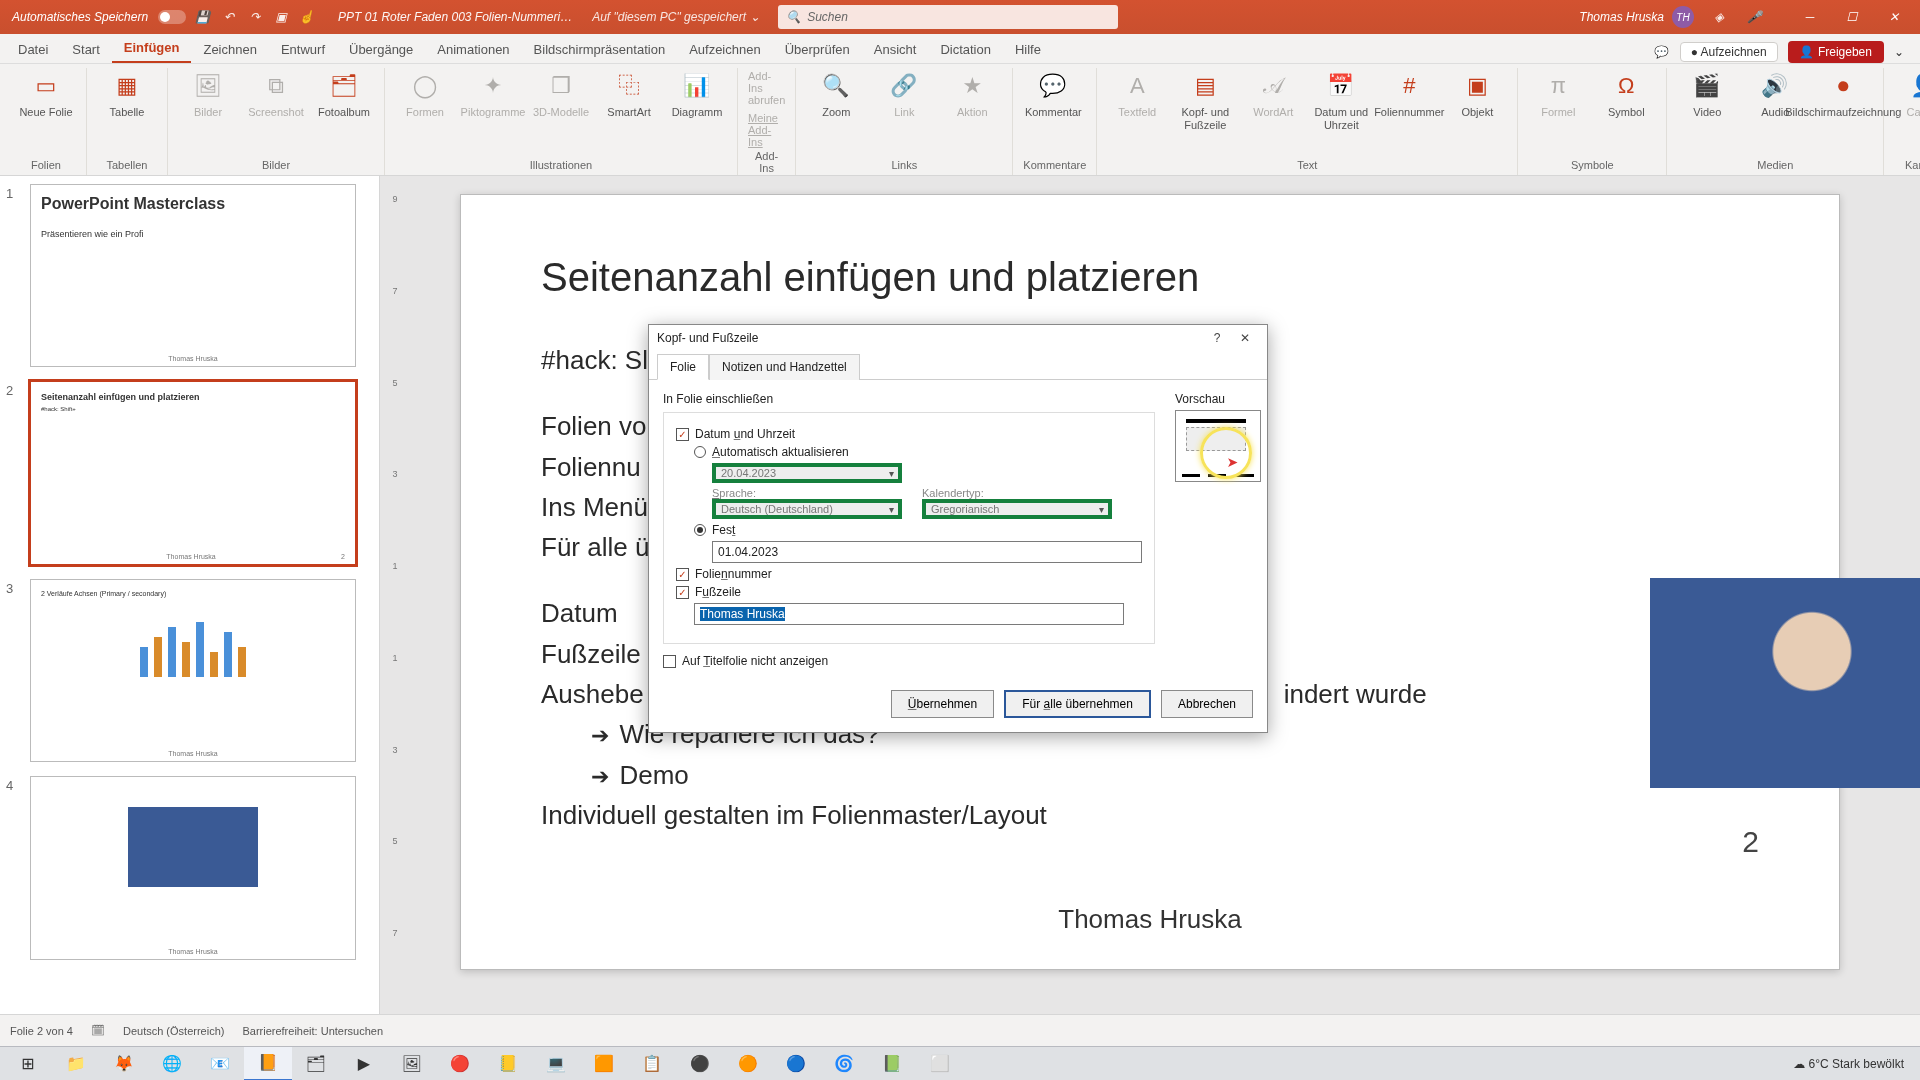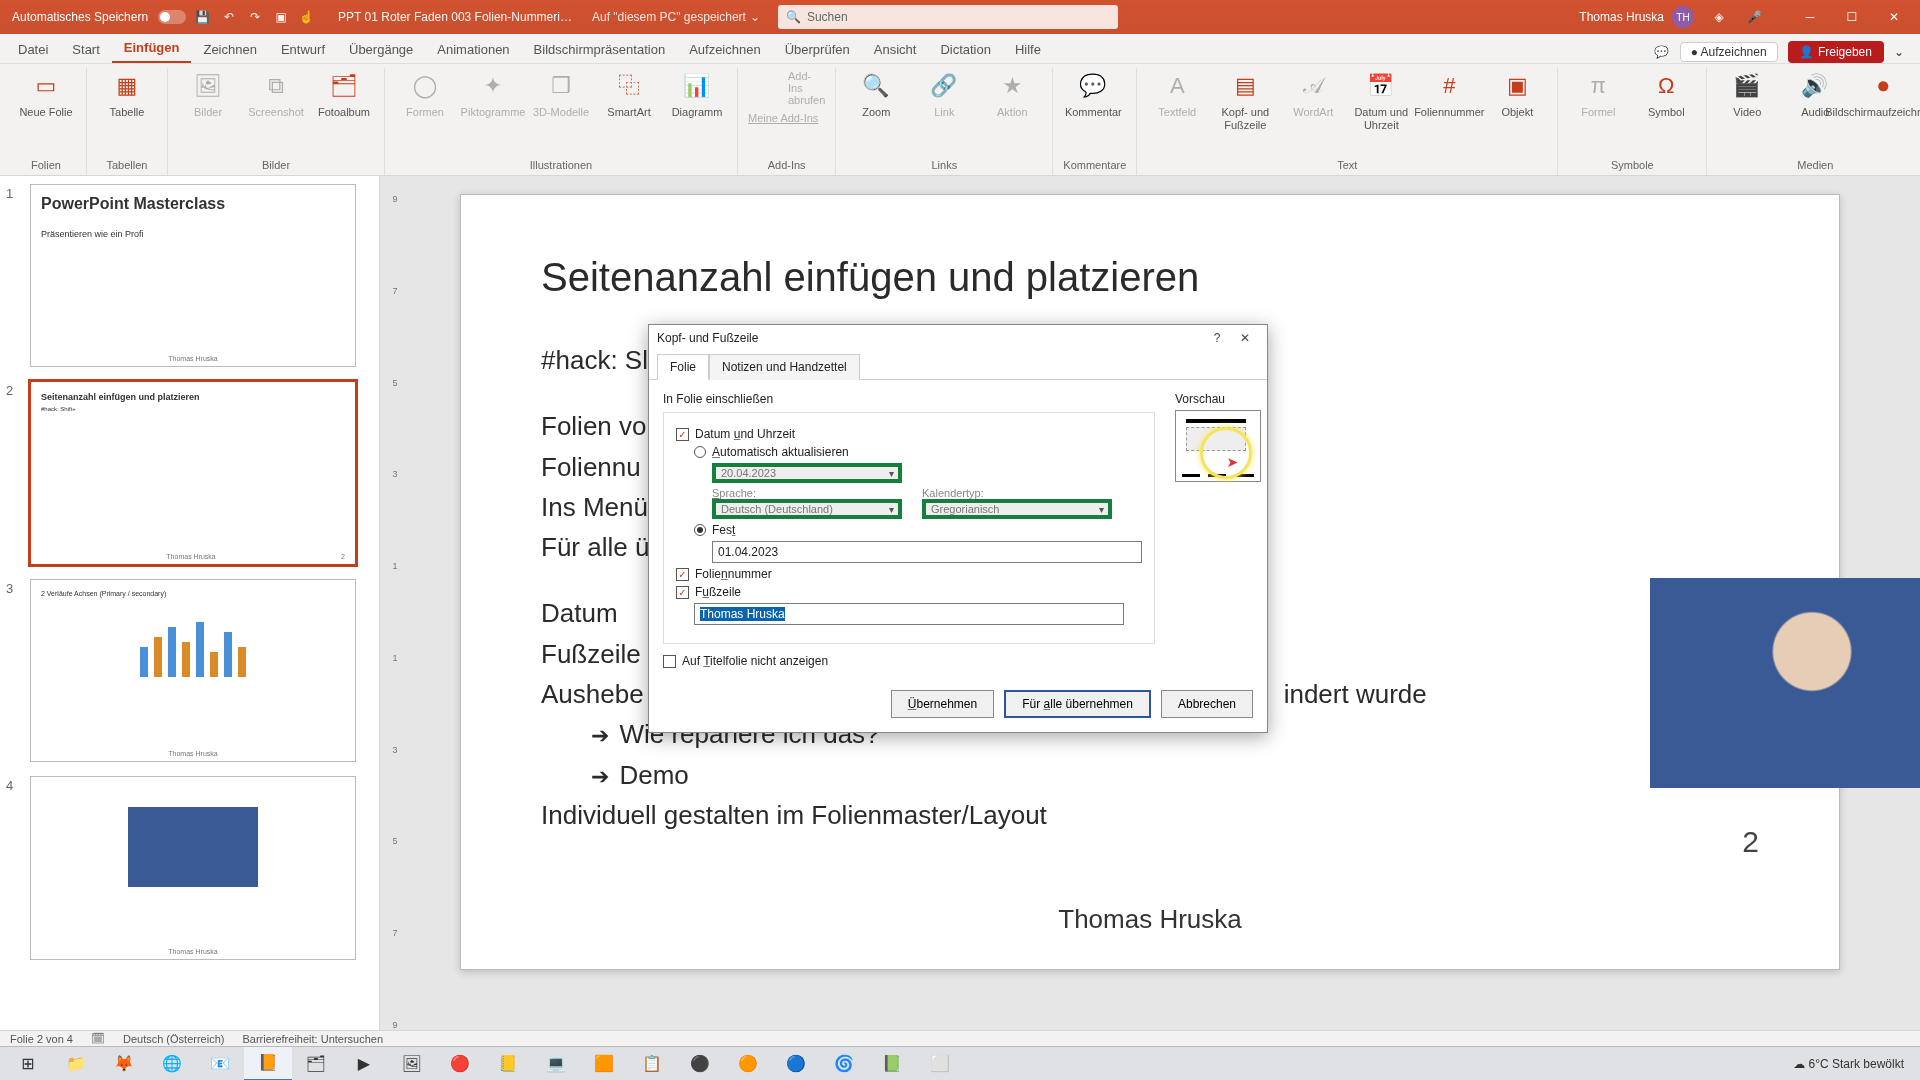--- a/index.html
+++ b/index.html
@@ -1,19 +1,19 @@
 <!DOCTYPE html>
 <html><head>
 <meta charset="utf-8">
 <style>
   * { margin:0; padding:0; box-sizing:border-box; font-family:"Segoe UI",Tahoma,sans-serif; }
   body { width:1920px; height:1080px; background:#fff; overflow:hidden; position:relative; font-size:13px; color:#333; transform-origin:0 0; }
   
   
-  .titlebar { height:34px; background:linear-gradient(#d35230,#c94f2e); color:#fff; display:flex; align-items:center; padding:0 6px; font-size:12px; }
+  .titlebar { height:34px; background:linear-gradient(#d35230,#c94f2e); color:#fff; display:flex; align-items:center; padding:0 6px; font-size:12px;font-style:italic; }
   .titlebar .seg { display:flex; align-items:center; gap:10px; }
   .titlebar .qat { gap:4px; }
   .qat-btn { width:22px; height:22px; display:flex; align-items:center; justify-content:center; color:#fff; opacity:.9; }
   .autosave { display:flex; align-items:center; gap:6px; padding:0 6px; }
   .toggle { width:28px; height:14px; border-radius:7px; background:rgba(255,255,255,.3); position:relative; }
   .toggle::after{ content:""; width:10px;height:10px;border-radius:50%;background:#fff;position:absolute;left:2px;top:2px; }
   .filename { margin:0 20px; opacity:.95; }
   .savedloc { opacity:.85; }
   .searchbox { flex:1; max-width:340px; height:24px; background:rgba(255,255,255,.85); border-radius:3px; margin:0 18px; display:flex; align-items:center; padding:0 8px; color:#666; }
   .titlebar-right { margin-left:auto; display:flex; align-items:center; gap:14px; }
@@ -76,21 +76,21 @@
   .textinput { height:22px; border:1px solid #7a7a7a; padding:0 5px; display:flex; align-items:center; width:430px; font-size:12px; }
   .textinput.sel span { background:#0a64ad; color:#fff; }
   .preview-col { width:100px; }
   .preview-box { width:86px; height:72px; border:1px solid #888; margin-top:4px; background:#fff; position:relative; }
   .preview-box .ph { position:absolute; background:#000; }
   .highlight-ring { position:absolute; width:52px; height:52px; border:3px solid #f7e35a; border-radius:50%; box-shadow:0 0 6px #f7e35a; left:60%; top:60%; transform:translate(-50%,-50%); pointer-events:none; }
   .dlg-footer { display:flex; justify-content:flex-end; gap:10px; padding:8px 14px 14px; }
   .btn { height:28px; border:1px solid #8a8a8a; background:#f0f0f0; padding:0 16px; font-size:12px; }
   .btn.primary { border:2px solid #2b579a; }
   
-  .statusbar { position:absolute; left:0; right:0; bottom:34px; height:16px; background:#f3f2f1; border-top:1px solid #d6d6d6; display:flex; align-items:center; font-size:11px; color:#555; padding:0 10px; gap:18px; }
+  .statusbar { position:absolute; left:0; right:0; bottom:34px; height:32px; background:#f3f2f1; border-top:1px solid #d6d6d6; display:flex; align-items:center; font-size:11px; color:#555; padding:0 10px; gap:18px; }
   .statusbar .right { margin-left:auto; display:flex; align-items:center; gap:14px; }
   .view-btns { display:flex; gap:2px; }
   .view-btn { width:22px;height:18px;border:1px solid #ccc; }
   .zoom-slider { width:120px; height:4px; background:#ccc; position:relative; }
   .zoom-slider::after { content:""; width:8px;height:14px;background:#888;position:absolute;left:70%;top:-5px; }
   
   .webcam { position:absolute; right:0; top:578px; width:270px; height:210px; background:#2a457a; border:none; }
   .webcam-inner { width:100%; height:100%; background:radial-gradient(circle at 60% 35%, #e7cdb5 0 18%, #3a5a95 19% 100%); }
   
   .taskbar { position:absolute; left:0; right:0; bottom:0; height:34px; background:#dfe1e4; display:flex; align-items:center; padding:0 4px; gap:0; border-top:1px solid #b8bac0; }
@@ -217,21 +217,21 @@
         </div>
     <div class="rbtn">
           <span class="ico">📊</span>
           <span>Diagramm</span>
         </div>
   </div>
       <div class="group-label">Illustrationen</div>
     </div>
   <div class="group">
       <div class="group-inner" style="flex-direction:column;gap:6px;">
-    <span class="dim" style="color:#b0aeab;margin-left:40px;">Add-Ins abrufen</span>
+    <span class="dim" style="color:#b0aeab;">Add-Ins abrufen</span>
     <span class="dim" style="color:#b0aeab;text-decoration:underline;">Meine Add-Ins</span>
   </div>
       <div class="group-label">Add-Ins</div>
     </div>
   <div class="group">
       <div class="group-inner">
     <div class="rbtn">
           <span class="ico">🔍</span>
           <span>Zoom</span>
         </div>

